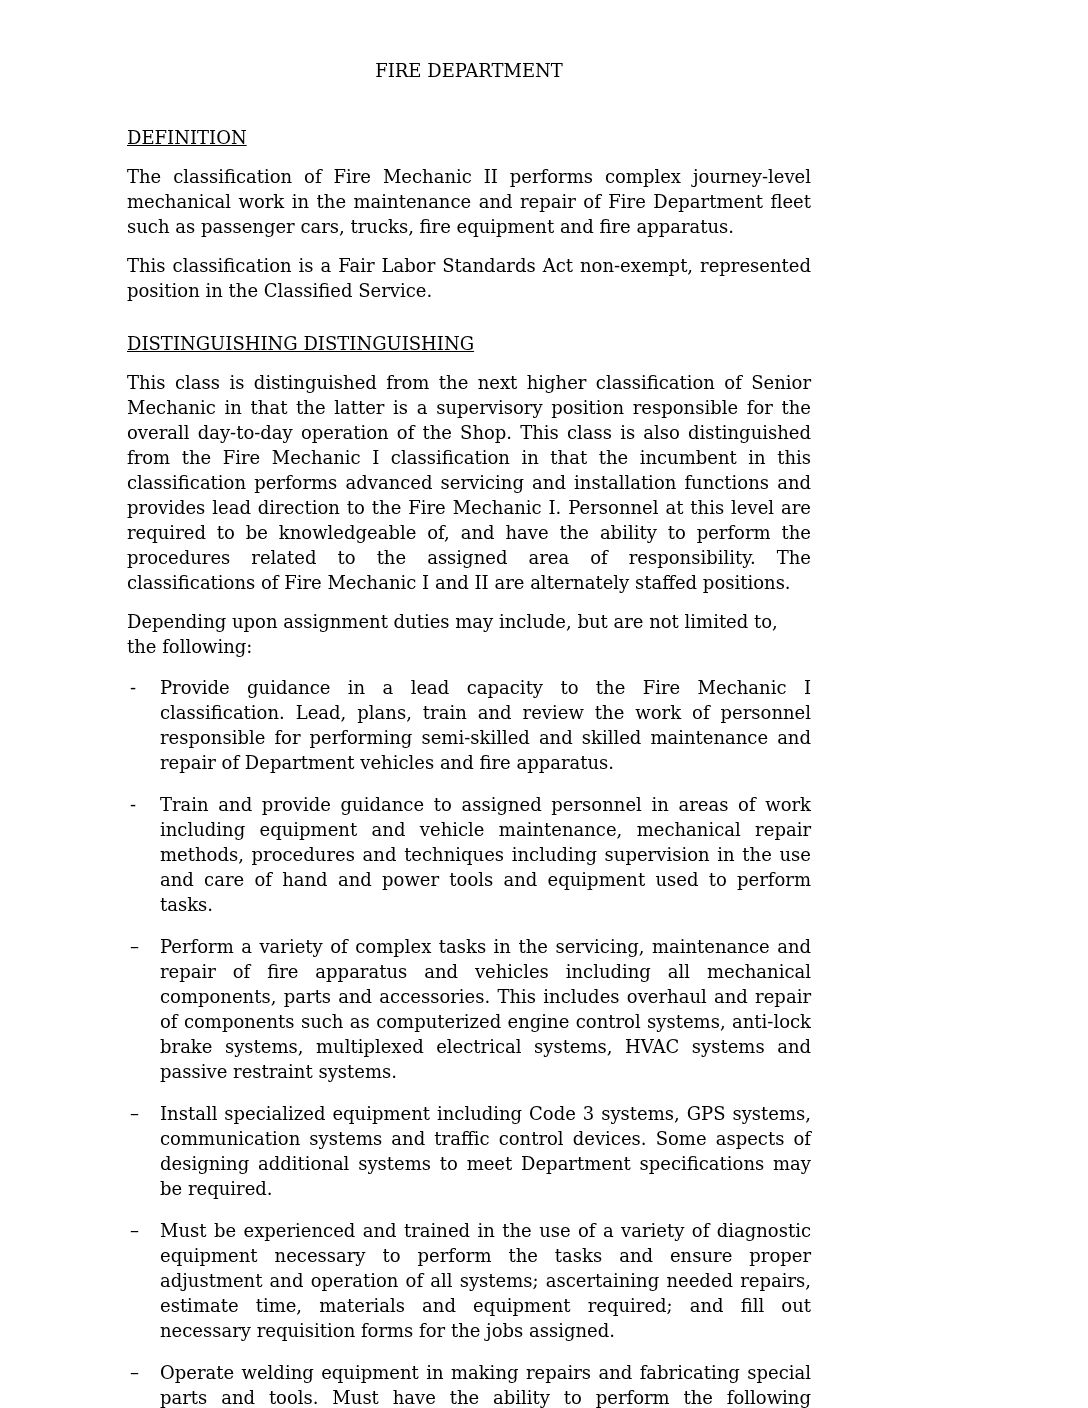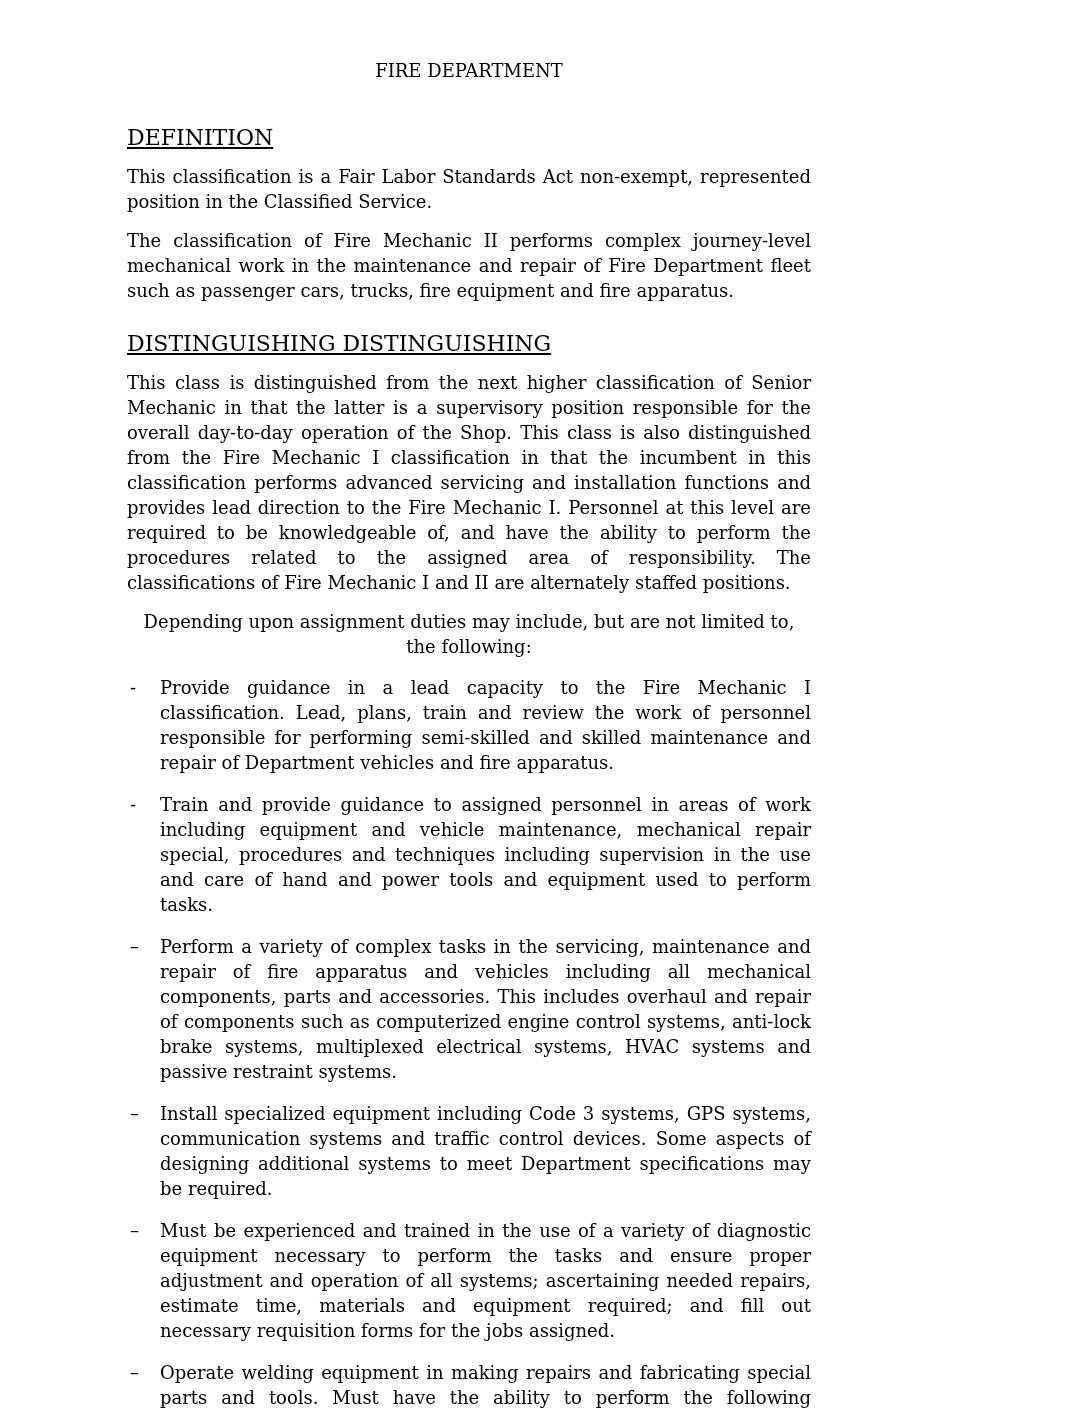--- a/index.html
+++ b/index.html
@@ -25,35 +25,35 @@
   }
   .doc-header div {
     line-height: 25px;
   }
   .doc-title {
     text-align: center;
     font-weight: bold;
     margin-top: 24px;
   }
   h2.heading {
-    font-size: 22px;
+    font-size: 18px;
     font-weight: normal;
     text-decoration: underline;
     margin: 28px 0 14px 0;
     line-height: 25px;
   }
   h2.heading-first {
     margin-top: 42px;
   }
   p.para {
     text-align: justify;
     margin: 0 0 14px 0;
   }
   p.intro {
-    text-align: center;
+    text-align: left;
     margin: 0 0 16px 0;
   }
   .bullet {
     position: relative;
     padding-left: 33px;
     text-align: justify;
     margin: 0 0 17px 0;
   }
   .bullet .marker {
     position: absolute;
@@ -65,36 +65,36 @@
 <body>
 
 <div class="page">
 
   <div class="doc-header">
     <div>FIRE DEPARTMENT</div>
   </div>
 
 
   <h2 class="heading heading-first">DEFINITION</h2>
+  <p class="para">The classification of Fire Mechanic II performs complex journey-level mechanical work in the maintenance and repair of Fire Department fleet such as passenger cars, trucks, fire equipment and fire apparatus.</p>
   <p class="para">This classification is a Fair Labor Standards Act non-exempt, represented position in the Classified Service.</p>
-  <p class="para">The classification of Fire Mechanic II performs complex journey-level mechanical work in the maintenance and repair of Fire Department fleet such as passenger cars, trucks, fire equipment and fire apparatus.</p>
 
   <h2 class="heading">DISTINGUISHING DISTINGUISHING</h2>
   <p class="para">This class is distinguished from the next higher classification of Senior Mechanic in that the latter is a supervisory position responsible for the overall day-to-day operation of the Shop. This class is also distinguished from the Fire Mechanic I classification in that the incumbent in this classification performs advanced servicing and installation functions and provides lead direction to the Fire Mechanic I. Personnel at this level are required to be knowledgeable of, and have the ability to perform the procedures related to the assigned area of responsibility. The classifications of Fire Mechanic I and II are alternately staffed positions.</p>
 
   <p class="intro">Depending upon assignment duties may include, but are not limited to, the following:</p>
 
   <div class="bullet">
     <span class="marker">-</span>
     <span class="bullet-text">Provide guidance in a lead capacity to the Fire Mechanic I classification. Lead, plans, train and review the work of personnel responsible for performing semi-skilled and skilled maintenance and repair of Department vehicles and fire apparatus.</span>
   </div>
 
   <div class="bullet">
     <span class="marker">-</span>
-    <span class="bullet-text">Train and provide guidance to assigned personnel in areas of work including equipment and vehicle maintenance, mechanical repair special, procedures and techniques including supervision in the use and care of hand and power tools and equipment used to perform tasks.</span>
+    <span class="bullet-text">Train and provide guidance to assigned personnel in areas of work including equipment and vehicle maintenance, mechanical repair methods, procedures and techniques including supervision in the use and care of hand and power tools and equipment used to perform tasks.</span>
   </div>
 
   <div class="bullet">
     <span class="marker">–</span>
     <span class="bullet-text">Perform a variety of complex tasks in the servicing, maintenance and repair of fire apparatus and vehicles including all mechanical components, parts and accessories. This includes overhaul and repair of components such as computerized engine control systems, anti-lock brake systems, multiplexed electrical systems, HVAC systems and passive restraint systems.</span>
   </div>
 
   <div class="bullet">
     <span class="marker">–</span>
     <span class="bullet-text">Install specialized equipment including Code 3 systems, GPS systems, communication systems and traffic control devices. Some aspects of designing additional systems to meet Department specifications may be required.</span>

